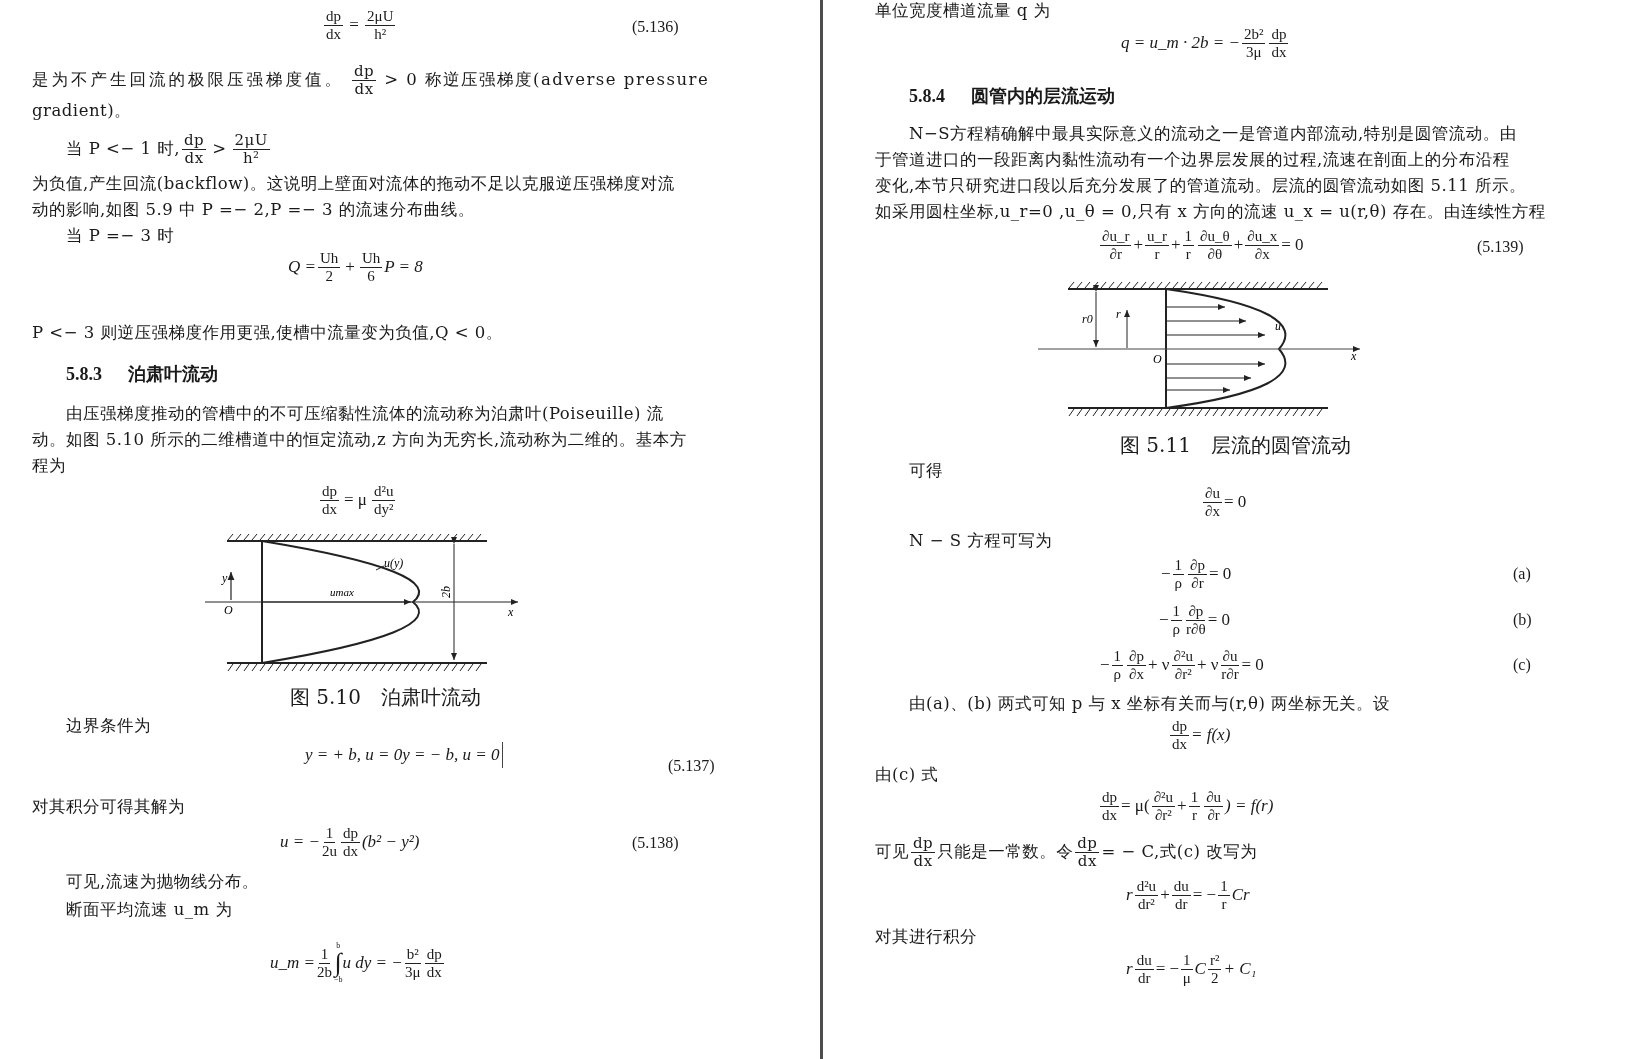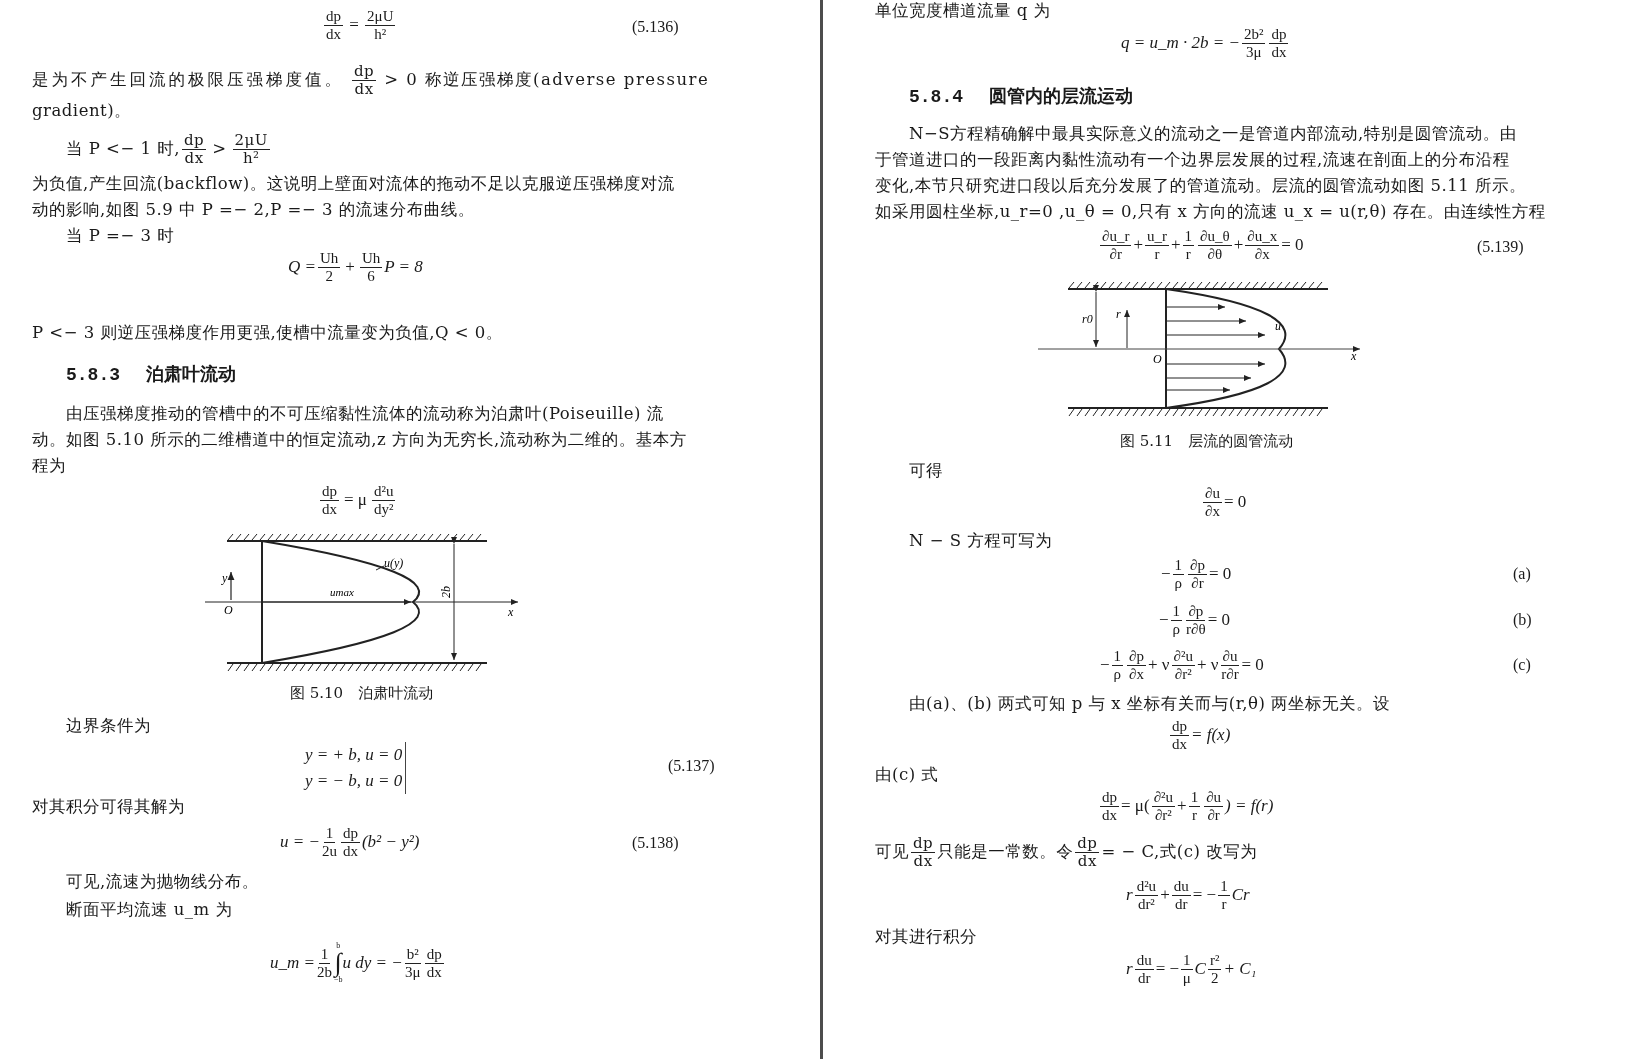--- a/index.html
+++ b/index.html
@@ -4,28 +4,28 @@
 <style>
   html, body { margin:0; padding:0; background:#ffffff; }
   body { width:1645px; height:1059px; position:relative; overflow:hidden;
          font-family:"DejaVu Serif","Liberation Serif",serif; color:#1a1a1a; }
   .page { position:absolute; top:0; height:800px; }
   #left-page { left:0; width:820px; }
   #right-page { left:823px; width:822px; }
   .divider { position:absolute; left:820px; top:0; width:3px; height:1059px; background:#4d4d4d; }
   .line { position:absolute; white-space:nowrap; font-size:16.5px; line-height:22px; letter-spacing:0.5px; }
   .heading { position:absolute; white-space:nowrap; font-family:"DejaVu Sans","Liberation Sans",sans-serif; font-size:18px; font-weight:bold; }
-  .heading .num { font-family:Liberation Mono, monospace; margin-right:26px; }
+  .heading .num { font-family:Liberation Serif, serif; margin-right:26px; }
   .eq { position:absolute; white-space:nowrap; font-family:"Liberation Serif",serif; font-size:17px; display:flex; align-items:center; }
   .eqno { position:absolute; white-space:nowrap; font-family:"Liberation Serif",serif; font-size:16px; }
   .frac { display:inline-flex; flex-direction:column; align-items:center; vertical-align:middle; margin:0 2px; line-height:1.1; }
   .frac > span:first-child { border-bottom:1px solid #222; padding:0 2px; }
   .frac > span { font-size:15px; }
   i { font-style:italic; }
-  .caption { position:absolute; white-space:nowrap; font-size:15px; }
+  .caption { position:absolute; white-space:nowrap; font-size:20px; }
   svg text { font-family:"Liberation Serif",serif; font-style:italic; }
 </style>
 </head>
 <body>
 
 <div class="page" id="left-page">
 
   <div class="eq" style="left:322px;top:8px;">
     <span class="frac">
         <span>dp</span>
@@ -131,21 +131,21 @@
     <text x="22" y="52" font-size="12">y</text>
     <text x="130" y="66" font-size="11">umax</text>
     <text x="24" y="84" font-size="12">O</text>
     <text x="308" y="86" font-size="12">x</text>
     <text x="0" y="0" font-size="12" transform="translate(250,68) rotate(-90)">2b</text>
   </svg>
   <div class="caption" style="left:290px;top:684px;">图 5.10　泊肃叶流动</div>
 
   <div class="line" style="left:66px;top:715px;">边界条件为</div>
 
-  <div class="eq" style="left:305px;top:742px;flex-direction:column;align-items:flex-start;line-height:26px;border-right:1px solid #444;padding-right:3px;">
+  <div class="eq" style="left:305px;top:742px;flex-direction:row;align-items:flex-start;line-height:26px;border-right:1px solid #444;padding-right:3px;">
     <i>y = + b, u = 0</i>
     <i>y = − b, u = 0</i>
   </div>
   <div class="eqno" style="left:632px;top:757px;margin-left:36px;">(5.137)</div>
 
   <div class="line" style="left:32px;top:796px;">对其积分可得其解为</div>
 
   <div class="eq" style="left:280px;top:825px;">
     <i>u = −</i>
     <span class="frac">

